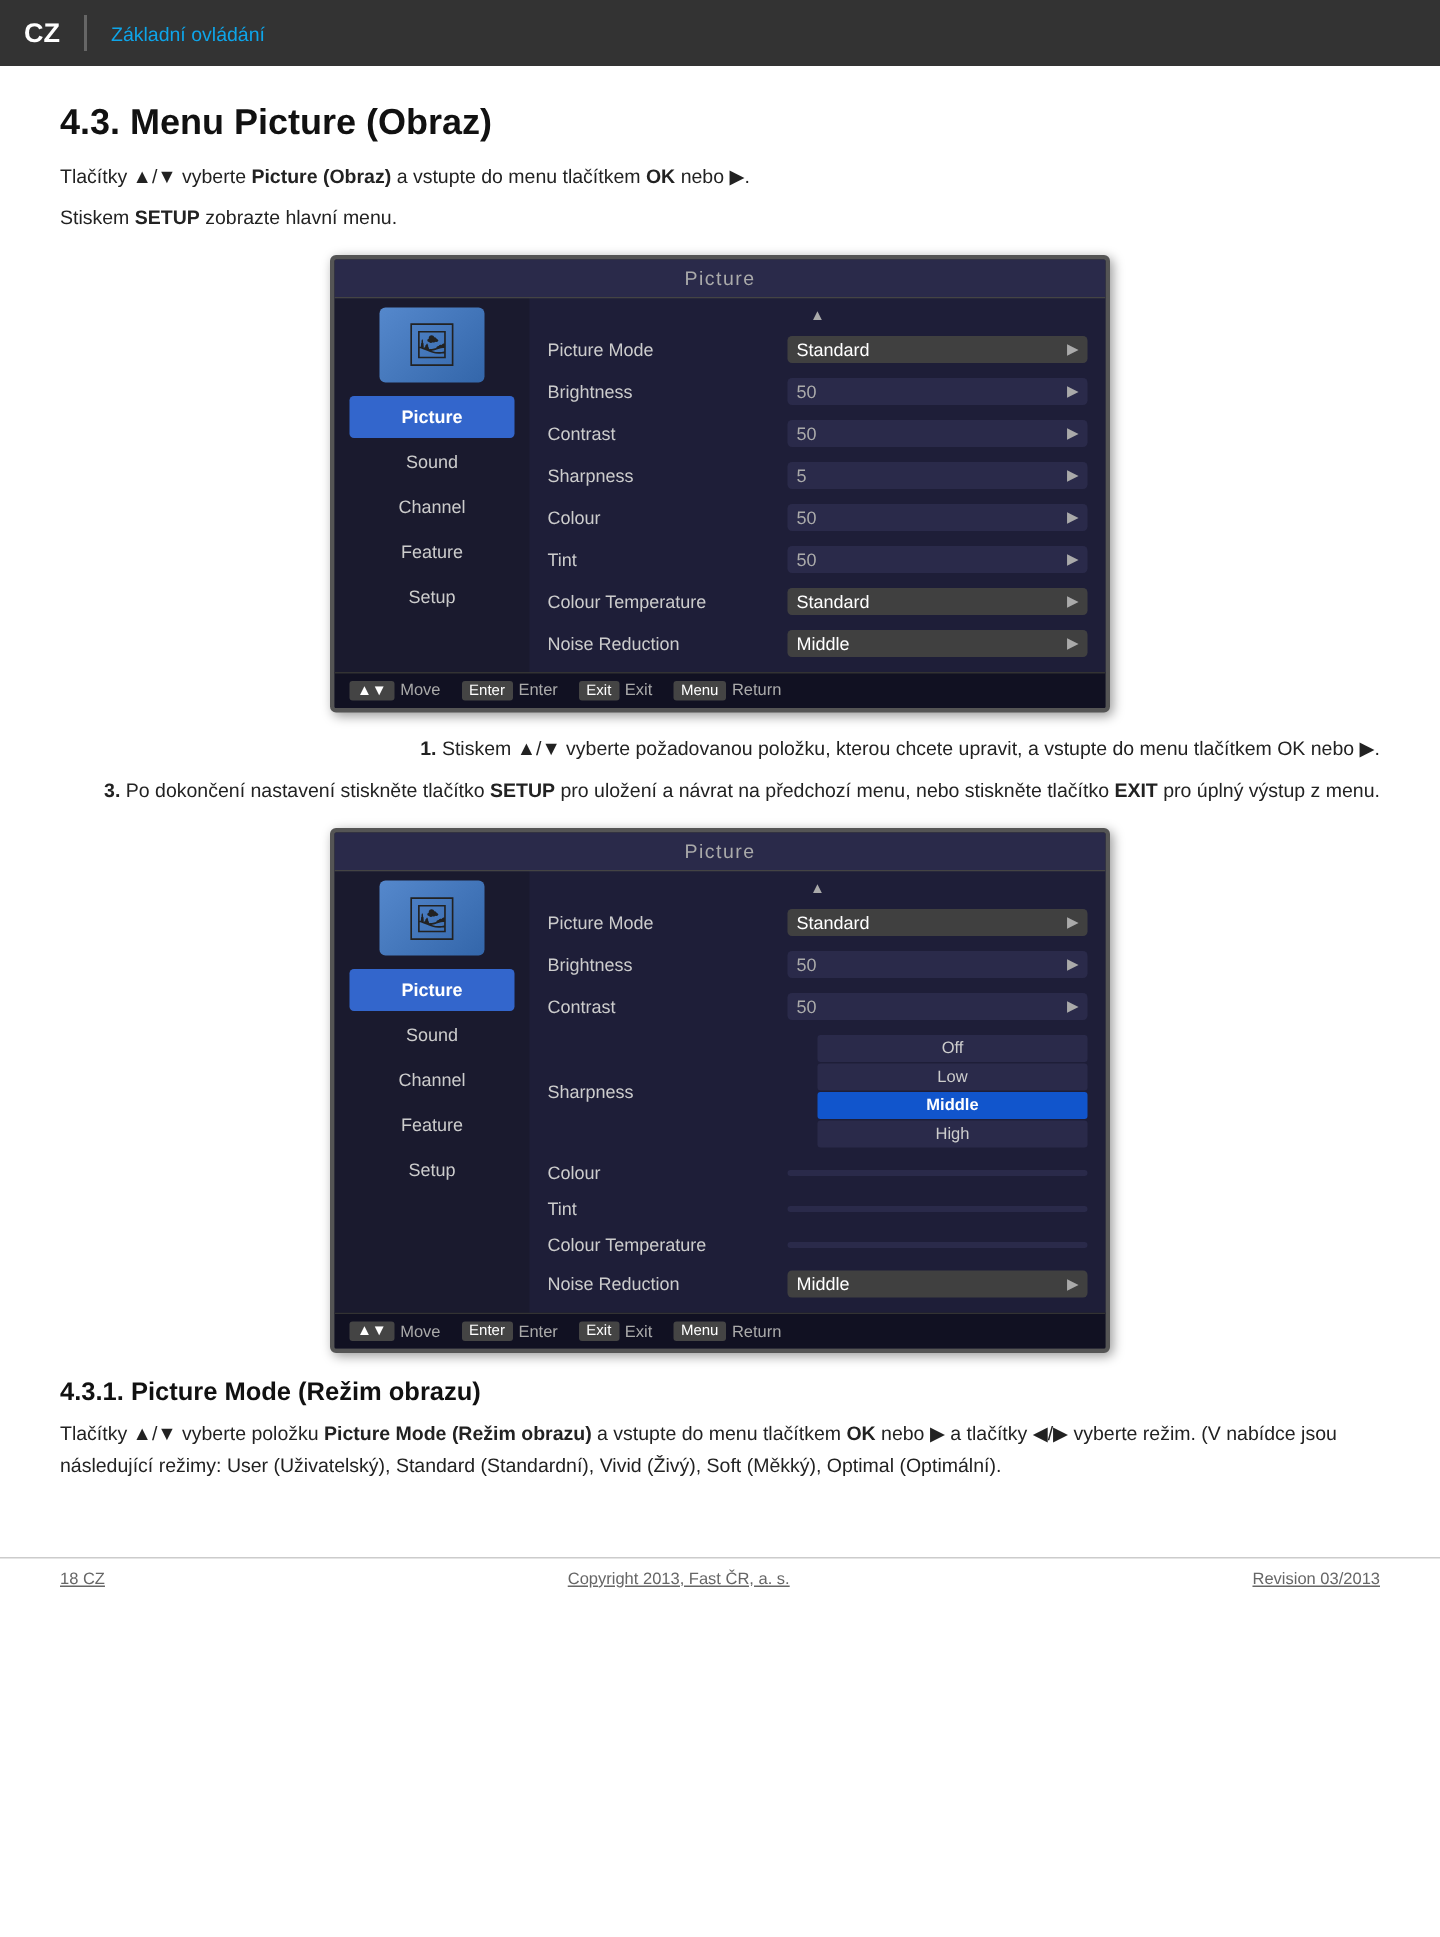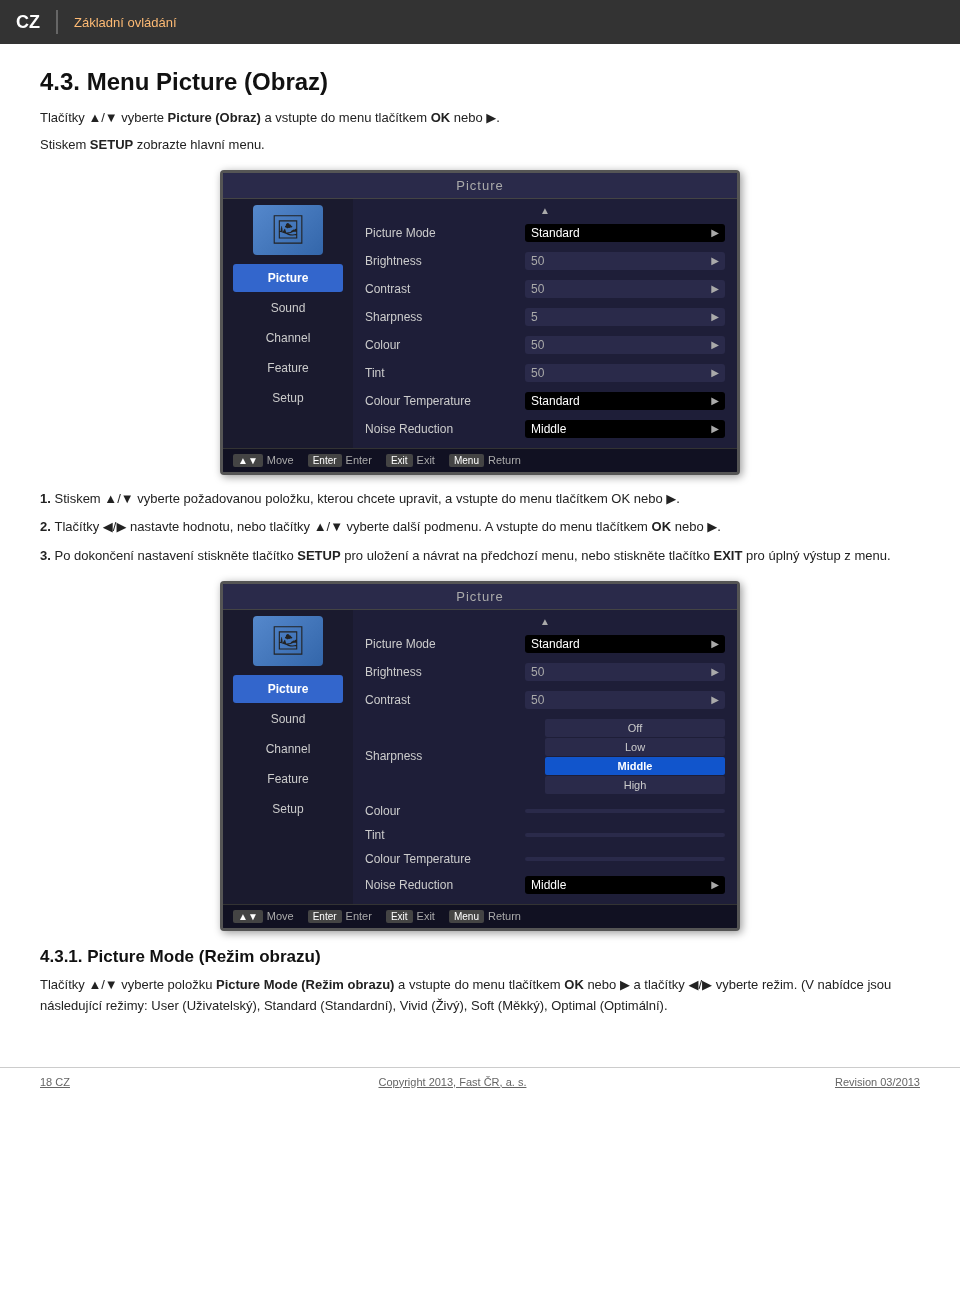--- a/index.html
+++ b/index.html
@@ -27,21 +27,21 @@
       font-size: 18px;
       color: #fff;
     }
     .header-divider {
       width: 2px;
       height: 24px;
       background: #666;
     }
     .header-title {
       font-size: 13px;
-      color: #fdba74;
+      color: #0ea5e9;
     }
 
     
     .content {
       padding: 24px 40px 24px 40px;
     }
 
     .section-title {
       font-size: 24px;
       font-weight: bold;
@@ -159,21 +159,21 @@
       background: #2a2a4a;
       border-radius: 3px;
       padding: 2px 6px;
       font-size: 12px;
       display: flex;
       align-items: center;
       justify-content: space-between;
     }
 
     .tv-row-value.highlighted {
-      background: #000000;
+      background: #404040;
       color: #fff;
     }
 
     .tv-row-value .arrow {
       color: #aaa;
       font-size: 10px;
     }
 
     
     .tv-bottom-bar {
@@ -203,20 +203,21 @@
 
     
     .steps {
       margin: 12px 0;
     }
 
     .step {
       margin-bottom: 8px;
       font-size: 13px;
       line-height: 1.6;
+      text-align: right;
     }
 
     .step-number {
       font-weight: bold;
     }
 
     
     .subsection-title {
       font-size: 17px;
       font-weight: bold;
@@ -395,26 +396,20 @@
       </div>
     </div>
   </div>
 
   <div class="steps">
     <div class="step">
       <span class="step-number">1. </span>
       <span>Stiskem ▲/▼ vyberte požadovanou položku, kterou chcete upravit, a vstupte do menu tlačítkem OK nebo ▶.</span>
     </div>
     <div class="step">
-      <span class="step-number">2. </span>
-      <span>Tlačítky ◀/▶ nastavte hodnotu, nebo tlačítky ▲/▼ vyberte další podmenu. A vstupte do menu tlačítkem </span>
-      <strong>OK</strong>
-      <span> nebo ▶.</span>
-    </div>
-    <div class="step">
       <span class="step-number">3. </span>
       <span>Po dokončení nastavení stiskněte tlačítko </span>
       <strong>SETUP</strong>
       <span> pro uložení a návrat na předchozí menu, nebo stiskněte tlačítko </span>
       <strong>EXIT</strong>
       <span> pro úplný výstup z menu.</span>
     </div>
   </div>
 
   <div class="tv-screen">

